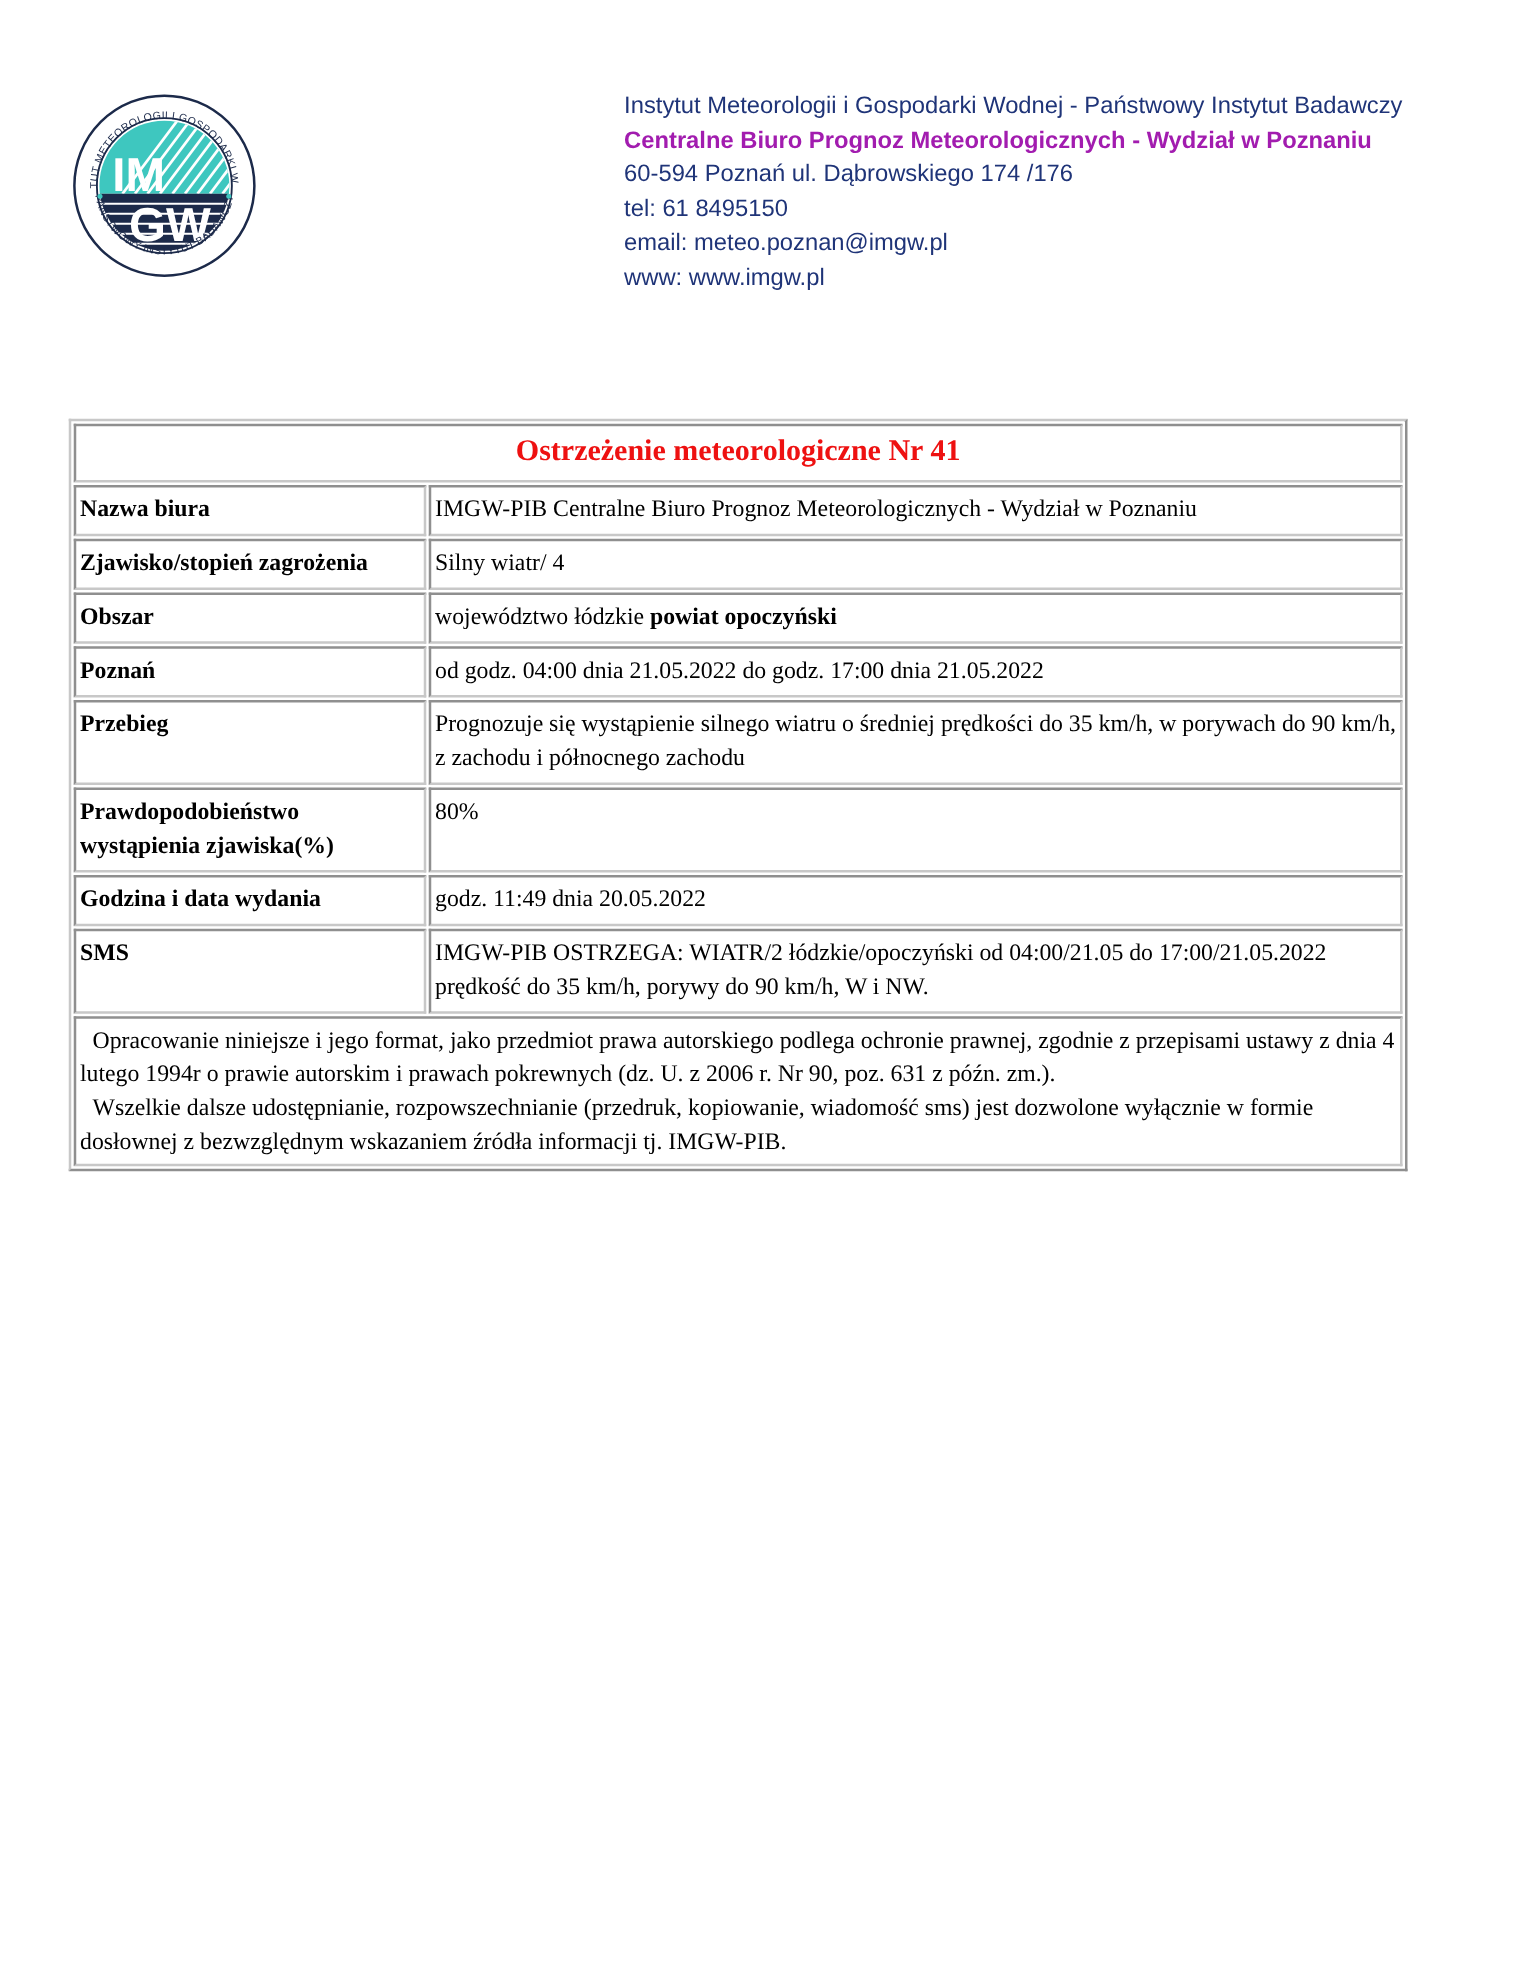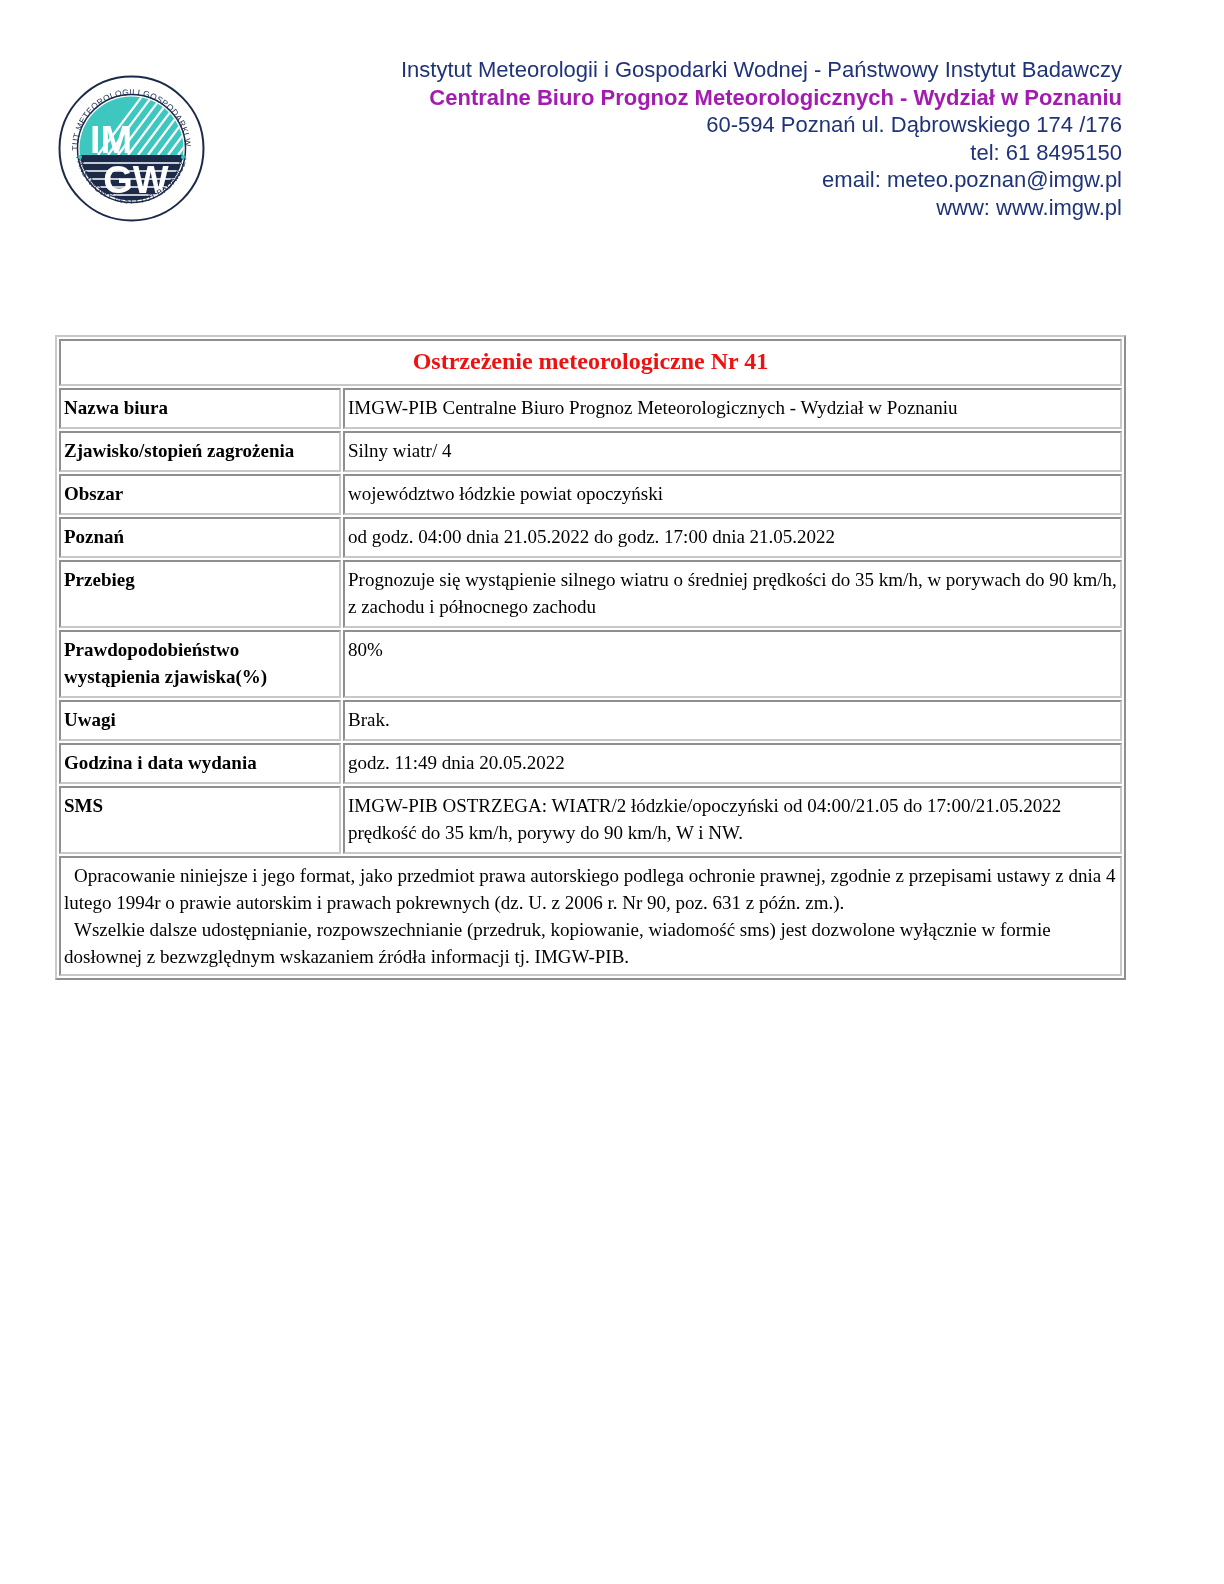--- a/index.html
+++ b/index.html
@@ -17,25 +17,24 @@
     .logo {
       position: absolute;
       left: 58px;
       top: 75px;
       width: 147px;
       height: 147px;
     }
     .header {
       position: absolute;
       right: 102px;
-      top: 56px;
-      text-align: right;
+      top: 71px;
       font-family: "Liberation Sans", sans-serif;
       color: #1f3478;
-      font-size: 22px;
+      font-size: 19px;
       line-height: 27.5px;
     }
     .header .bold {
       font-weight: bold;
       color: #a21caf;
     }
     .warning-table {
       position: absolute;
       left: 55px;
       top: 335px;
@@ -69,21 +68,21 @@
     }
     .warning-table td.footer {
       padding: 4px 3px 4px 3px;
       font-size: 19px;
       line-height: 27px;
     }
     .footer p {
       margin: 0;
       text-indent: 10px;
     }
-    b.inline { font-weight: normal; }
+    b.inline { font-weight: bold; }
   </style>
 </head>
 <body>
 
 <div class="logo">
   <svg width="147" height="147" viewBox="0 0 147 147">
     <defs>
       <clipPath id="inner">
         <circle cx="73.5" cy="73.5" r="52"></circle>
       </clipPath>
@@ -159,24 +158,20 @@
   </tr>
   <tr>
     <td class="label">Przebieg</td>
     <td>Prognozuje się wystąpienie silnego wiatru o średniej prędkości do 35 km/h, w porywach do 90 km/h, z zachodu i północnego zachodu</td>
   </tr>
   <tr>
     <td class="label">Prawdopodobieństwo wystąpienia zjawiska(%)</td>
     <td>80%</td>
   </tr>
   <tr>
-    <td class="label">Uwagi</td>
-    <td>Brak.</td>
-  </tr>
-  <tr>
     <td class="label">Godzina i data wydania</td>
     <td>godz. 11:49 dnia 20.05.2022</td>
   </tr>
   <tr>
     <td class="label">SMS</td>
     <td>IMGW-PIB OSTRZEGA: WIATR/2 łódzkie/opoczyński od 04:00/21.05 do 17:00/21.05.2022 prędkość do 35 km/h, porywy do 90 km/h, W i NW.</td>
   </tr>
   <tr>
     <td class="footer" colspan="2">
       <p>Opracowanie niniejsze i jego format, jako przedmiot prawa autorskiego podlega ochronie prawnej, zgodnie z przepisami ustawy z dnia 4 lutego 1994r o prawie autorskim i prawach pokrewnych (dz. U. z 2006 r. Nr 90, poz. 631 z późn. zm.).</p>

